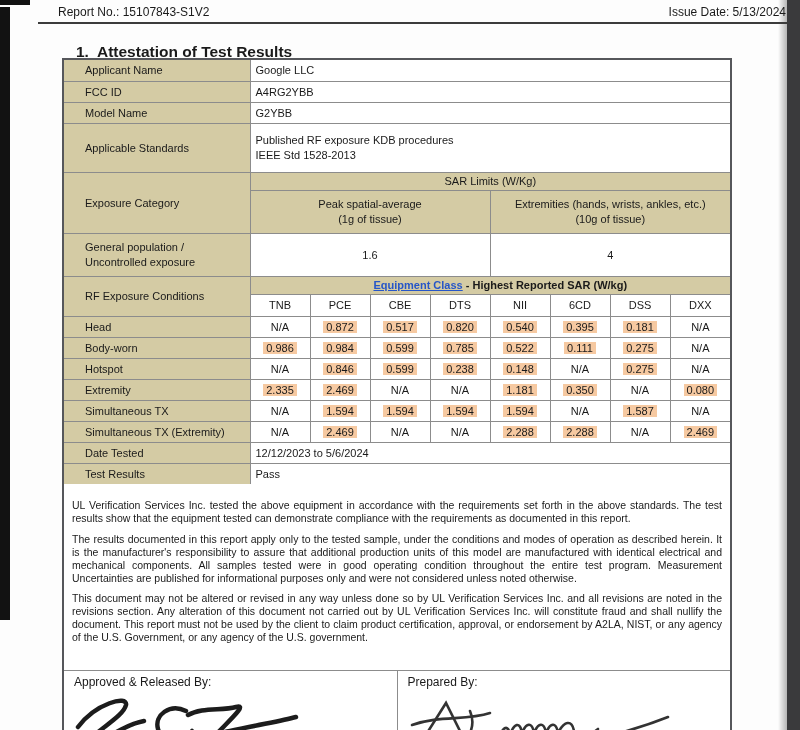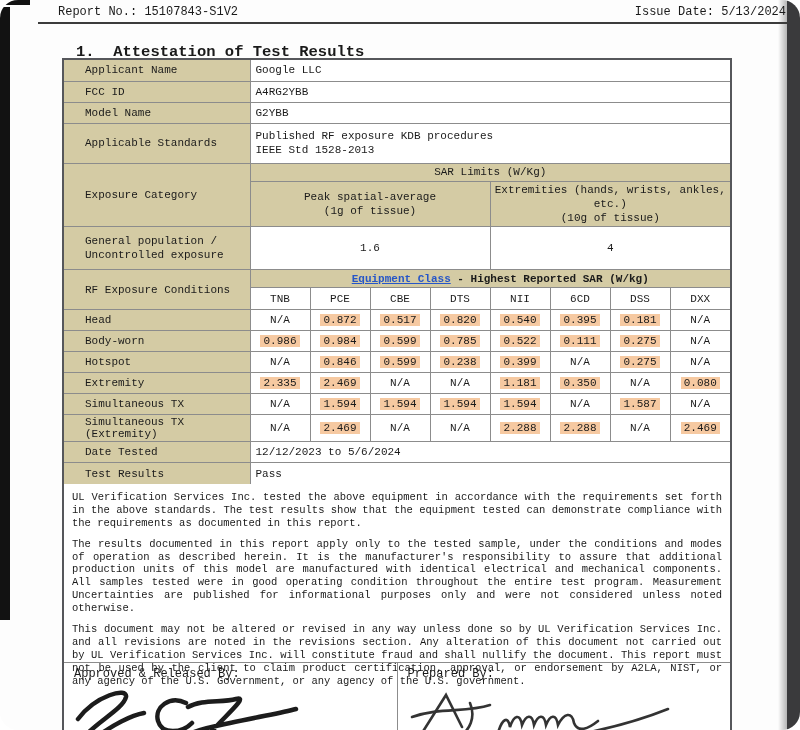--- a/index.html
+++ b/index.html
@@ -5,21 +5,21 @@
   :root{
     --tan:#d4cba4;
     --peach:#f6c9a1;
     --link:#2656c8;
     --border:#8c8c8c;
     --ink:#1a1a1a;
   }
   html,body{margin:0;padding:0;background:#fff;}
   .page{
     position:relative;width:800px;height:730px;overflow:hidden;background:#fdfdfd;
-    font-family:Liberation Mono, monospace;color:var(--ink);border-radius:18px;
+    font-family:Liberation Sans, sans-serif;color:var(--ink);
   }
   
   .edge-left{position:absolute;left:0;top:7px;width:10px;height:613px;background:#121212;}
   .edge-top{position:absolute;left:0;top:0;width:30px;height:5px;background:#121212;}
   .edge-right-fade{position:absolute;right:13px;top:0;width:9px;height:730px;
     background:linear-gradient(to right,#fdfdfd,#b5b5b5);}
   .edge-right{position:absolute;right:0;top:0;width:13px;height:730px;background:#3a3a3c;}
 
   .doc-header{position:absolute;left:38px;right:12px;top:2px;height:20px;
     border-bottom:2px solid #3c3c3c;font-size:12px;}
@@ -30,27 +30,27 @@
     white-space:pre;}
 
   .box{position:absolute;left:62px;top:58px;width:666px;border:2px solid #56575b;background:#fff;}
 
   table.rpt{border-collapse:collapse;border:hidden;table-layout:fixed;width:666px;}
   .rpt td{border:1px solid var(--border);font-size:11px;padding:1px 5px;vertical-align:middle;
     overflow:hidden;}
   .rpt td.lbl{background:var(--tan);padding-left:21px;}
   .rpt td.c{text-align:center;padding:1px 2px;}
   .rpt tr.h21{height:21px} .rpt tr.h18{height:18px} .rpt tr.h22{height:22px}
-  .rpt tr.h36{height:43px} .rpt tr.h38{height:40px}
+  .rpt tr.h36{height:43px} .rpt tr.h38{height:49px}
   .two-line{line-height:1.3;}
   .hl{background:var(--peach);padding:0 3px;display:inline-block;}
   a.eqlink{color:var(--link);text-decoration:underline;font-weight:bold;cursor:pointer;padding-left:20px;}
   .eqrest{font-weight:bold;margin-top:16px;}
 
-  .paras{padding:7px 8px 0 8px;height:171px;}
+  .paras{padding:7px 8px 0 8px;height:171px;margin-top:8px;}
   .paras p{margin:0 0 8px 0;font-size:10.5px;line-height:1.23;text-align:justify;}
 
   .sigrow{display:flex;border-top:1px solid var(--border);height:92px;}
   .sigcell{flex:1;padding:4px 10px;position:relative;}
   .sigcell + .sigcell{border-left:1px solid var(--border);}
   .siglabel{font-size:12px;}
   .sig-svg{position:absolute;left:6px;top:18px;}
 </style>
 </head>
 <body>
@@ -170,21 +170,21 @@
             <td class="c"><span class="hl">0.111</span></td>
             <td class="c"><span class="hl">0.275</span></td>
             <td class="c">N/A</td>
           </tr>
           <tr class="h21">
             <td class="lbl">Hotspot</td>
             <td class="c">N/A</td>
             <td class="c"><span class="hl">0.846</span></td>
             <td class="c"><span class="hl">0.599</span></td>
             <td class="c"><span class="hl">0.238</span></td>
-            <td class="c"><span class="hl">0.399</span></td>
+            <td class="c"><span class="hl">0.148</span></td>
             <td class="c">N/A</td>
             <td class="c"><span class="hl">0.275</span></td>
             <td class="c">N/A</td>
           </tr>
           <tr class="h21">
             <td class="lbl">Extremity</td>
             <td class="c"><span class="hl">2.335</span></td>
             <td class="c"><span class="hl">2.469</span></td>
             <td class="c">N/A</td>
             <td class="c">N/A</td>

